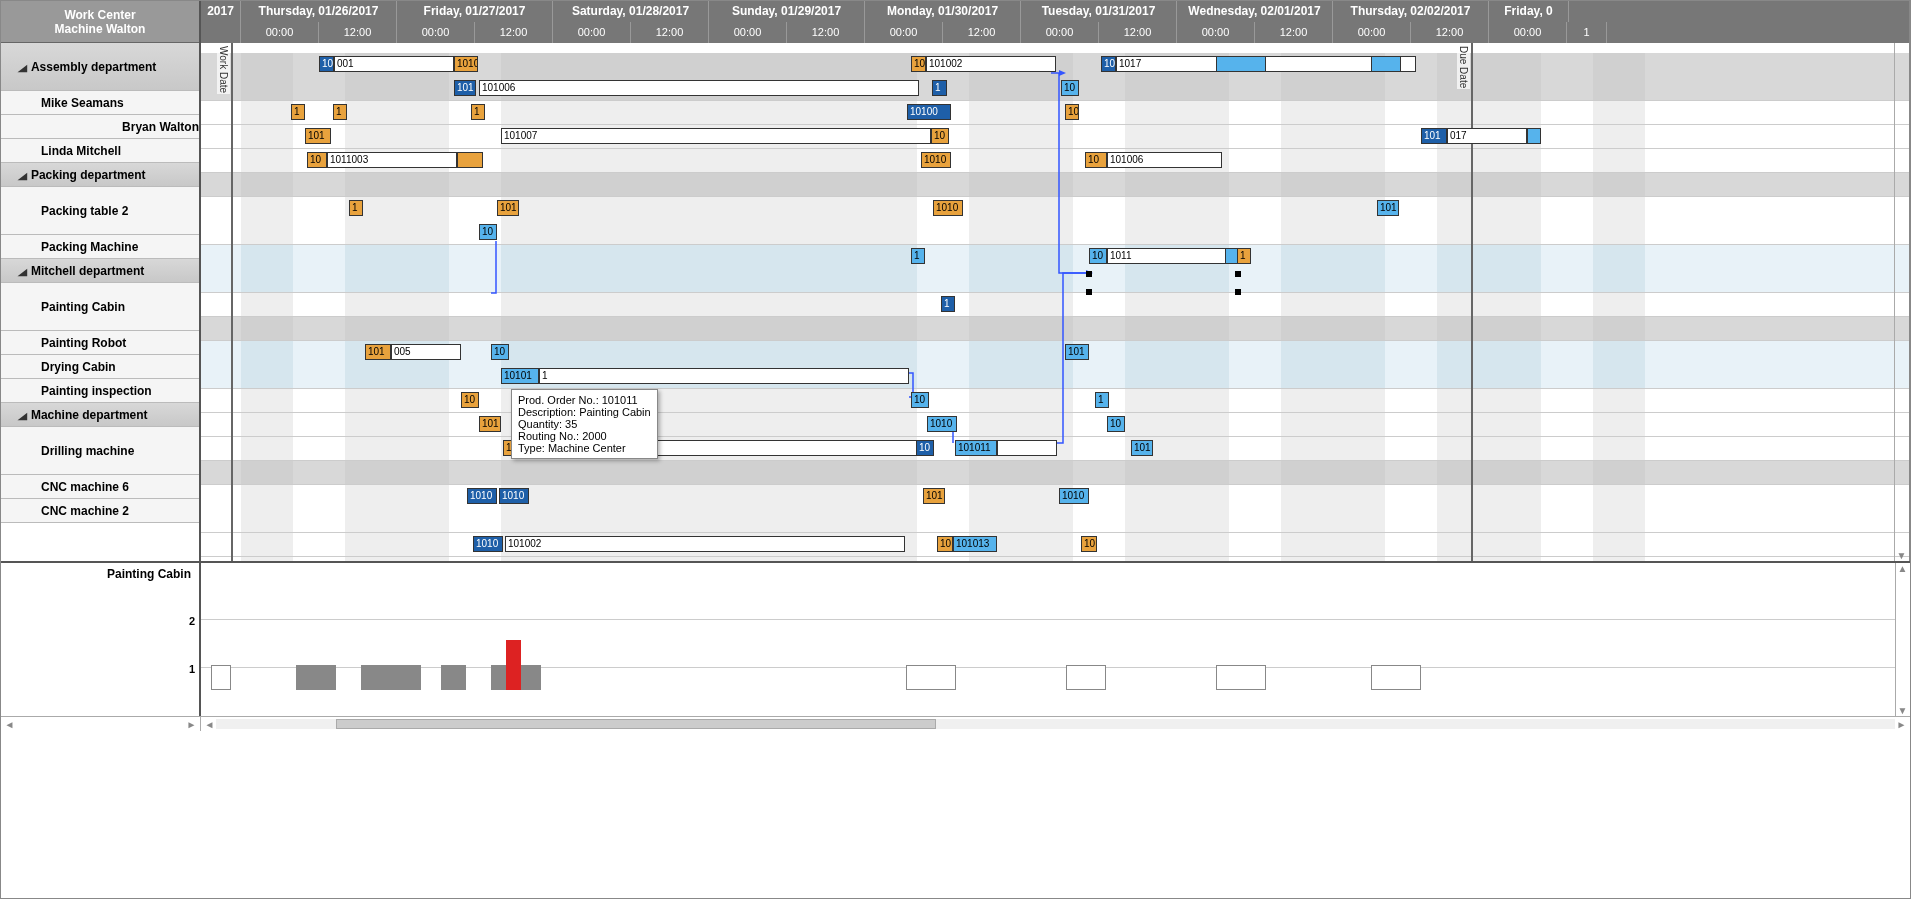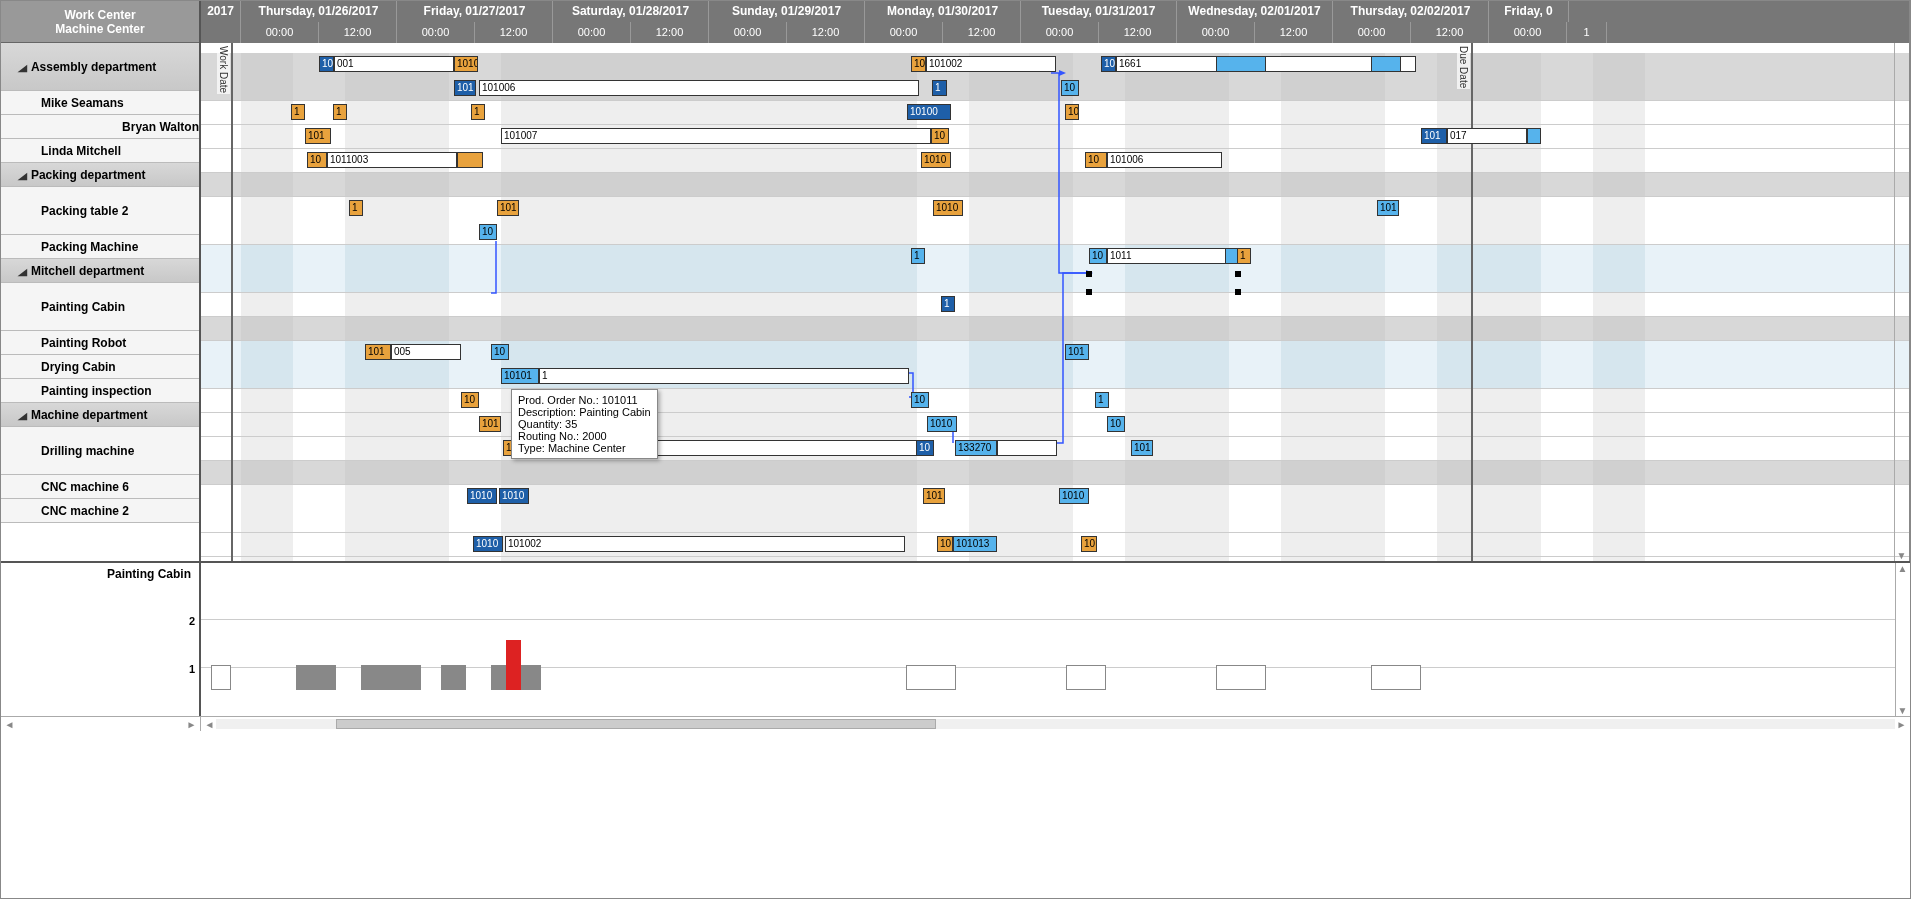--- a/index.html
+++ b/index.html
@@ -58,21 +58,21 @@
 .sel-handle { position:absolute; width:6px; height:6px; background:#000; z-index:5;}
 </style>
 </head>
 <body>
 
 <div class="app">
 
   <div class="left-col">
     <div class="header-cell">
       <span>Work Center</span>
-      <span>Machine Center</span>
+      <span>Machine Walton</span>
     </div>
     <div class="tree" id="tree">
         <div class="tree-row dept tall" style="height: 48px; line-height: 48px;"><span>Assembly department</span></div>
         <div class="tree-row res" style="height: 24px; line-height: 24px;"><span>Mike Seamans</span></div>
         <div class="tree-row res" style="height: 24px; line-height: 24px; text-align: right;"><span>Bryan Walton</span></div>
         <div class="tree-row res" style="height: 24px; line-height: 24px;"><span>Linda Mitchell</span></div>
         <div class="tree-row dept" style="height: 24px; line-height: 24px;"><span>Packing department</span></div>
         <div class="tree-row res tall" style="height: 48px; line-height: 48px;"><span>Packing table 2</span></div>
         <div class="tree-row res" style="height: 24px; line-height: 24px;"><span>Packing Machine</span></div>
         <div class="tree-row dept" style="height: 24px; line-height: 24px;"><span>Mitchell department</span></div>
@@ -144,21 +144,21 @@
           <div class="nonwork" style="left: 1132px; width: 52px;"></div>
           <div class="nonwork" style="left: 1236px; width: 52px;"></div>
           <div class="nonwork" style="left: 1288px; width: 52px;"></div>
           <div class="nonwork" style="left: 1392px; width: 52px;"></div>
           <div class="bar darkblue" style="left: 118px; width: 15px;">101</div>
           <div class="bar white" style="left: 133px; width: 120px;">001</div>
           <div class="bar orange" style="left: 253px; width: 24px;">1010</div>
           <div class="bar orange" style="left: 710px; width: 15px;">10</div>
           <div class="bar white" style="left: 725px; width: 130px;">101002</div>
           <div class="bar darkblue" style="left: 900px; width: 15px;">101</div>
-          <div class="bar white" style="left: 915px; width: 300px;">1661</div>
+          <div class="bar white" style="left: 915px; width: 300px;">1017</div>
           <div class="bar lightblue" style="left: 1015px; width: 50px;"></div>
           <div class="bar lightblue" style="left: 1170px; width: 30px;"></div>
           <div class="bar darkblue" style="left: 253px; width: 22px; top: 27px;">101</div>
           <div class="bar white" style="left: 278px; width: 440px; top: 27px;">101006</div>
           <div class="bar darkblue" style="left: 731px; width: 15px; top: 27px;">1</div>
           <div class="bar lightblue" style="left: 860px; width: 18px; top: 27px;">10</div>
         </div>
         <div class="gantt-row " style="height: 24px;">
           <div class="nonwork" style="left: 352px; width: 156px;"></div>
           <div class="nonwork" style="left: 508px; width: 156px;"></div>
@@ -410,21 +410,21 @@
           <div class="nonwork" style="left: 924px; width: 52px;"></div>
           <div class="nonwork" style="left: 976px; width: 52px;"></div>
           <div class="nonwork" style="left: 1080px; width: 52px;"></div>
           <div class="nonwork" style="left: 1132px; width: 52px;"></div>
           <div class="nonwork" style="left: 1236px; width: 52px;"></div>
           <div class="nonwork" style="left: 1288px; width: 52px;"></div>
           <div class="nonwork" style="left: 1392px; width: 52px;"></div>
           <div class="bar orange" style="left: 302px; width: 14px;">1</div>
           <div class="bar white" style="left: 316px; width: 400px;"></div>
           <div class="bar darkblue" style="left: 715px; width: 18px;">10</div>
-          <div class="bar lightblue" style="left: 754px; width: 42px;">133270</div>
+          <div class="bar lightblue" style="left: 754px; width: 42px;">101011</div>
           <div class="bar white" style="left: 796px; width: 60px;"></div>
           <div class="bar lightblue" style="left: 930px; width: 22px;">101</div>
         </div>
         <div class="gantt-row dept" style="height: 24px;">
           <div class="nonwork" style="left: 352px; width: 156px;"></div>
           <div class="nonwork" style="left: 508px; width: 156px;"></div>
           <div class="nonwork" style="left: 40px; width: 52px;"></div>
           <div class="nonwork" style="left: 144px; width: 52px;"></div>
           <div class="nonwork" style="left: 196px; width: 52px;"></div>
           <div class="nonwork" style="left: 300px; width: 52px;"></div>

